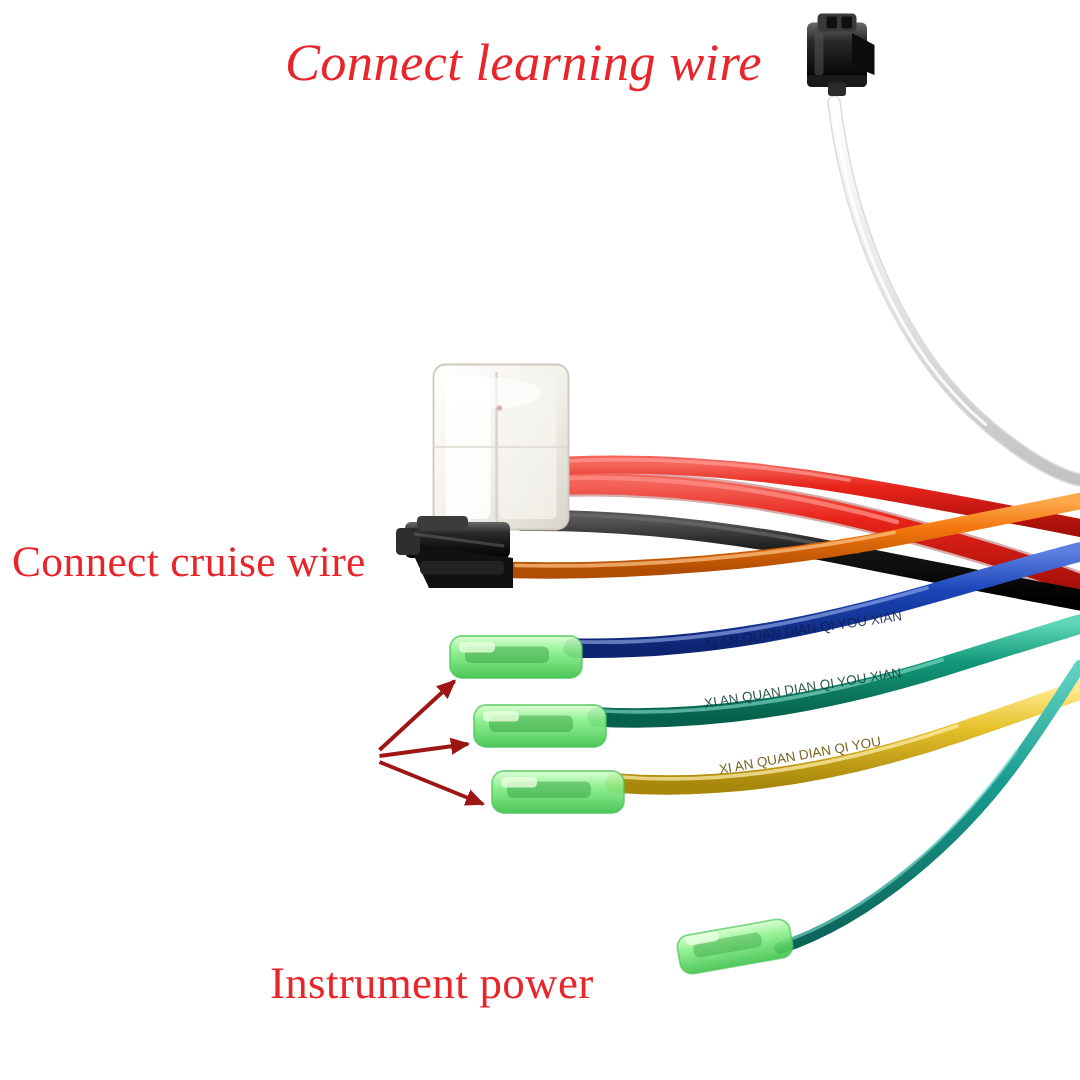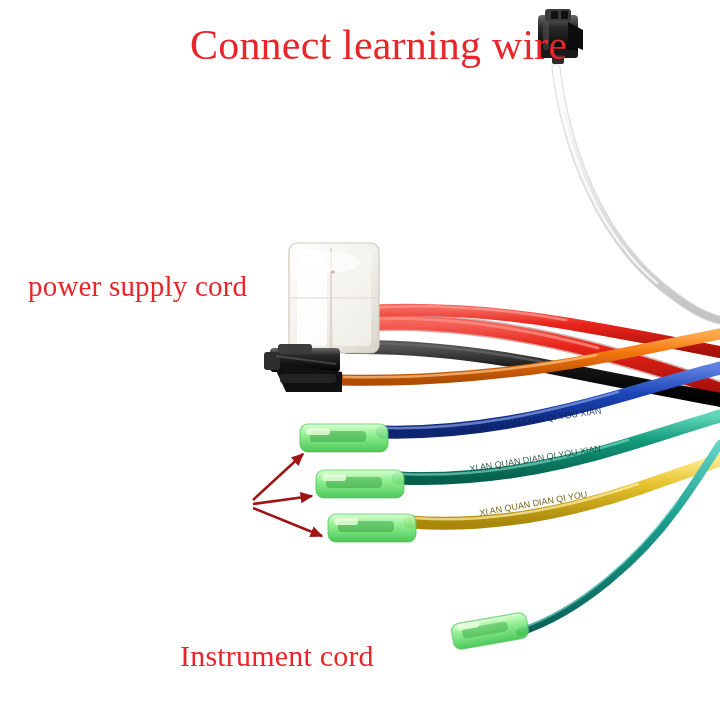--- a/index.html
+++ b/index.html
@@ -12,21 +12,21 @@
   }
   #photo{position:absolute;left:0;top:0;width:720px;height:720px;}
   .label{
     position:absolute;
     color:#e8252a;
     font-family:"Liberation Serif","DejaVu Serif",serif;
     white-space:nowrap;
     line-height:1;
     letter-spacing:0.2px;
   }
-  #lbl-learning{left:190px;top:24px;font-size:42px;}
+  #lbl-learning{left:190px;top:24px;font-size:35px;font-style:italic;}
   #lbl-power{left:28px;top:272px;font-size:29px;}
   #lbl-cruise{left:8px;top:361px;font-size:29px;}
   #lbl-motor{left:93px;top:478px;font-size:31px;}
   #lbl-instrument{left:180px;top:641px;font-size:30px;}
 </style>
 </head>
 <body>
 
 <div id="stage">
 
@@ -203,19 +203,19 @@
 
     <g>
       <line x1="253" y1="500" x2="303" y2="454" stroke="#9e1515" stroke-width="2.6" marker-end="url(#arrowHead)"></line>
       <line x1="253" y1="504" x2="312" y2="496" stroke="#9e1515" stroke-width="2.6" marker-end="url(#arrowHead)"></line>
       <line x1="253" y1="508" x2="322" y2="536" stroke="#9e1515" stroke-width="2.6" marker-end="url(#arrowHead)"></line>
     </g>
   </svg>
 
   <div class="label" id="lbl-learning">Connect learning wire</div>
 
-  <div class="label" id="lbl-power">power supply cord</div>
-
-
-
-  <div class="label" id="lbl-instrument">Instrument cord</div>
+
+  <div class="label" id="lbl-cruise">Connect cruise wire</div>
+
+
+  <div class="label" id="lbl-instrument">Instrument power</div>
 
 </div>
 
 </body></html>

